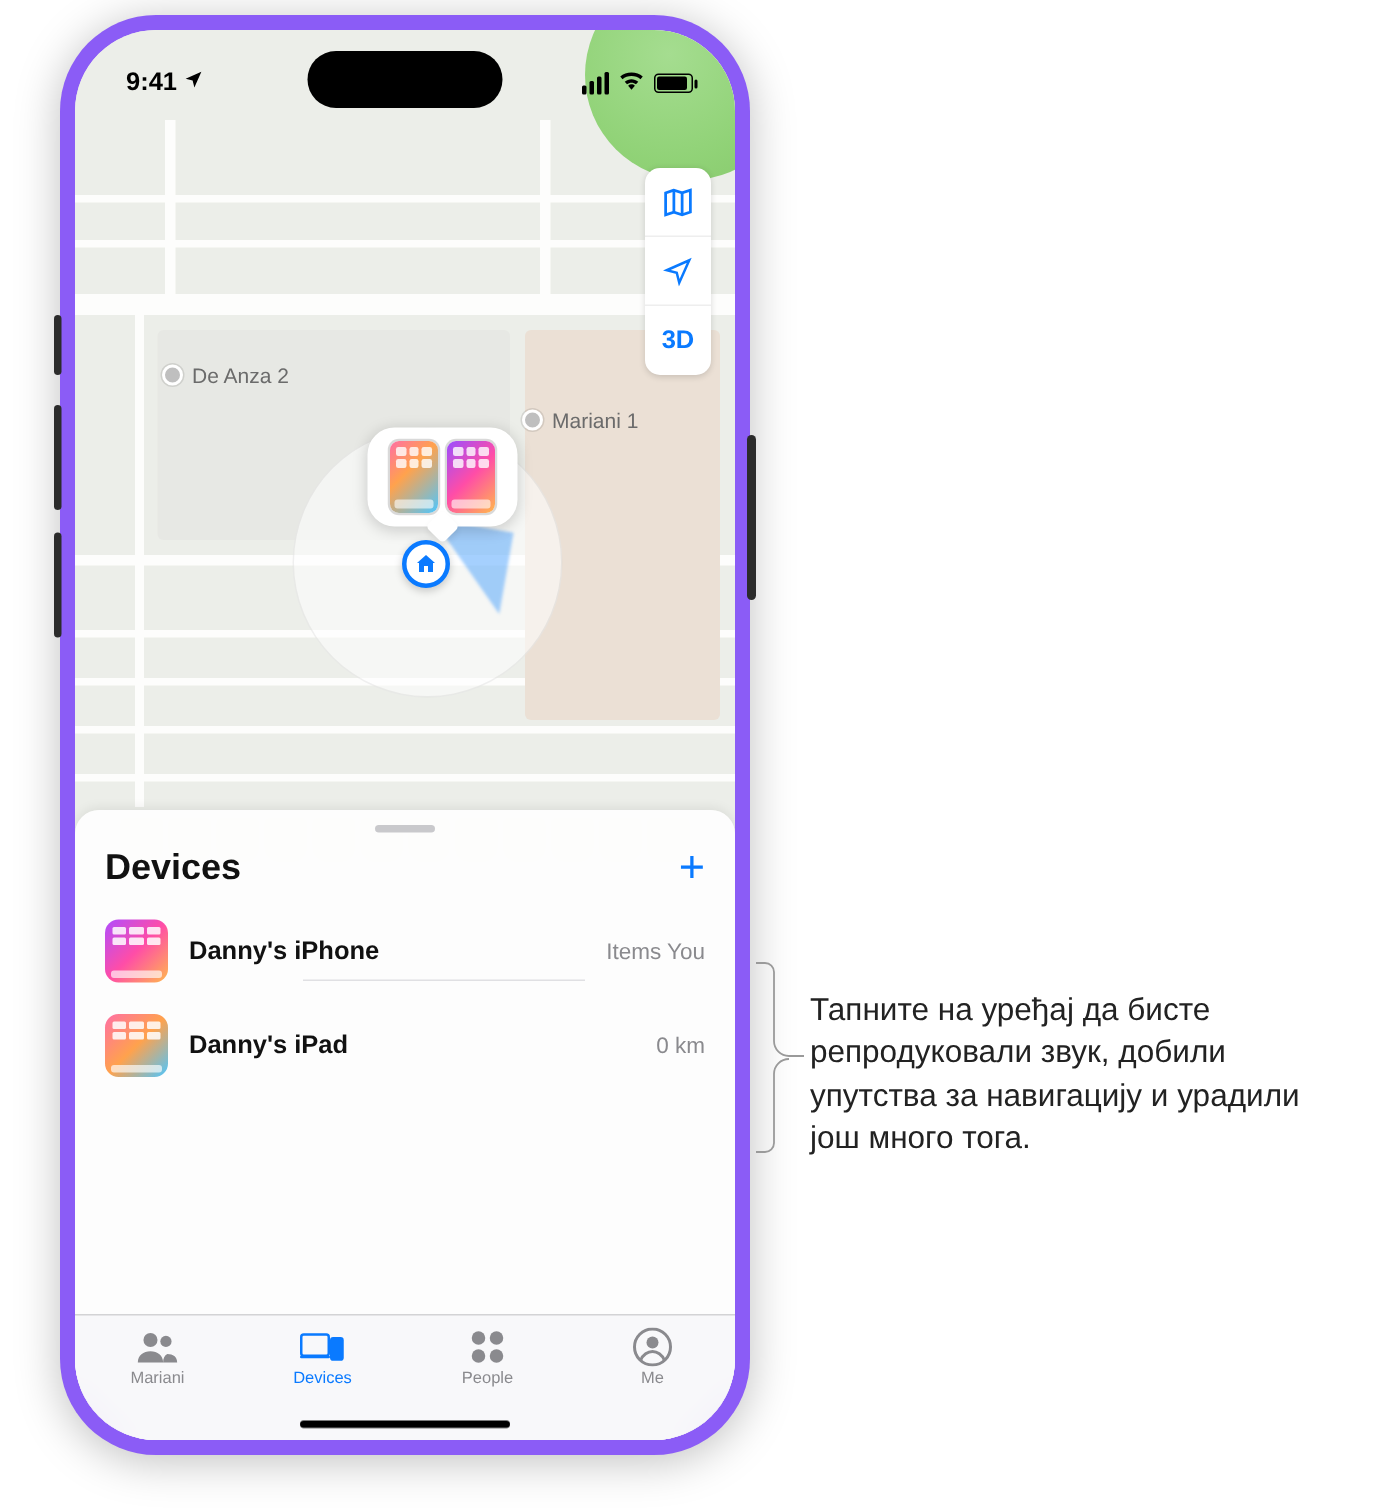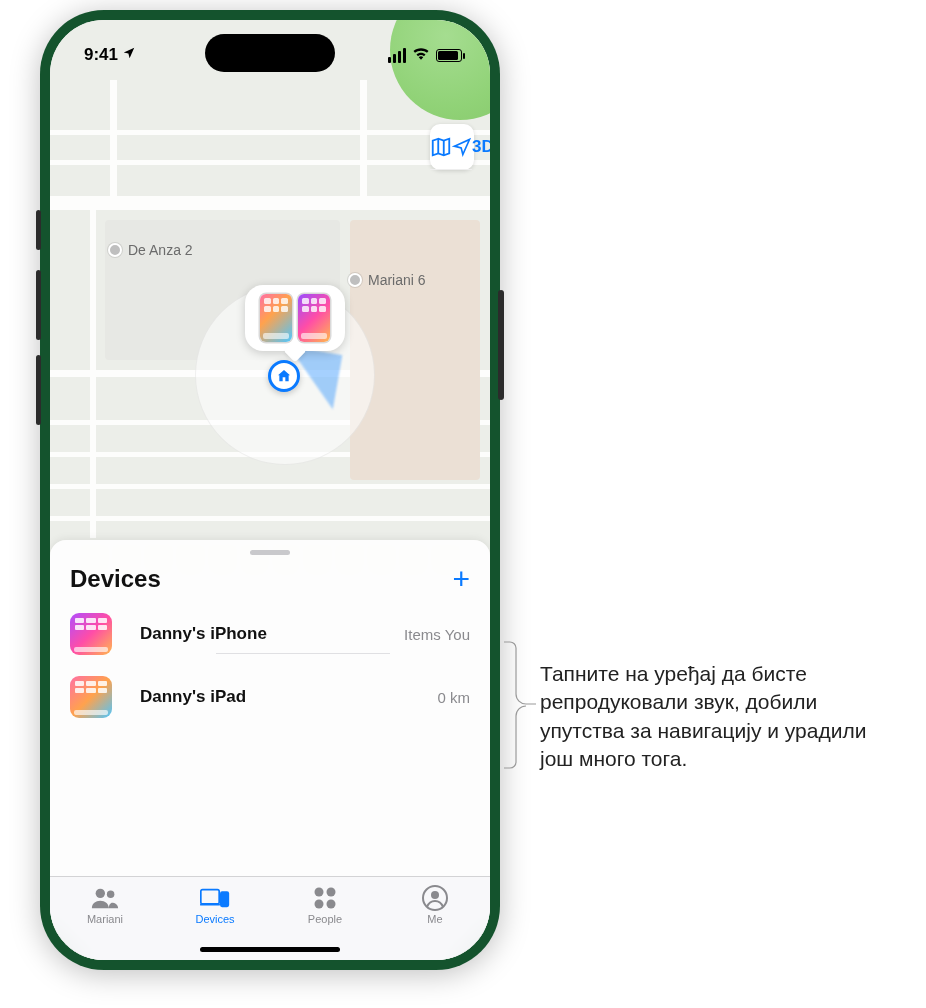--- a/index.html
+++ b/index.html
@@ -16,21 +16,21 @@
     top: 10px;
     width: 460px;
     height: 970px;
   }
   
   .phone {
     position: relative;
     width: 460px;
     height: 960px;
     border-radius: 64px;
-    background: #14532d;
+    background: #8b5cf6;
     padding: 10px;
     box-shadow: 0 4px 30px rgba(0,0,0,0.25);
   }
   .phone-side-btn {
     position: absolute;
     background: #2b2b2b;
     border-radius: 3px;
   }
   .btn-right1 { right: -4px; top: 280px; width: 6px; height: 110px; }
   .btn-left1 { left: -4px; top: 200px; width: 5px; height: 40px; }
@@ -144,23 +144,23 @@
     width:32px; height:48px; border-radius:6px; position:relative; overflow:hidden;
     box-shadow: 0 0 0 1.5px rgba(0,0,0,0.15);
   }
   .mini-device.ipad { background: linear-gradient(135deg,#ff6fa5 0%, #ffa24d 40%, #4dc6ff 100%); }
   .mini-device.iphone { background: linear-gradient(135deg,#9a4dff 0%, #ff4da7 50%, #ffb84d 100%); }
   .mini-device .apps { position:absolute; inset:4px; display:grid; grid-template-columns:repeat(3,1fr); grid-auto-rows:6px; gap:2px;}
   .mini-device .apps span{ background:rgba(255,255,255,0.8); border-radius:1.5px;}
   .mini-device .dock { position:absolute; left:3px; right:3px; bottom:3px; height:6px; background:rgba(255,255,255,0.6); border-radius:2px;}
   
   .map-controls {
-    position:absolute; top:104px; right:16px; width:44px;
+    position:absolute; top:92px; right:16px; width:44px;
     background:#fff; border-radius:10px; box-shadow:0 1px 4px rgba(0,0,0,0.15);
-    display:flex; z-index:30;text-align:right;
+    display:flex; flex-direction:column; z-index:30;text-align:right;
   }
   .map-ctrl {
     height:46px; display:flex; align-items:center; justify-content:center;
     color:#0a7aff; font-weight:600; font-size:17px;
     border-bottom:1px solid #eee;
   }
   .map-ctrl:last-child{ border-bottom:none; }
   
   .sheet {
     position:absolute; left:0; right:0; bottom:0; height:420px;
@@ -180,21 +180,21 @@
   .device-row + .device-row { border-top: 0.5px solid rgba(0,0,0,0); }
   .device-thumb {
     width:42px; height:42px; border-radius:9px; position:relative; overflow:hidden;
     background:#eee; flex:none;
   }
   .device-thumb.iphone { background:linear-gradient(135deg,#b04dff,#ff4da7,#ffb84d);}
   .device-thumb.ipad { background:linear-gradient(135deg,#ff6fa5,#ffa24d,#4dc6ff);}
   .device-thumb .apps{position:absolute; inset:5px 5px 10px; display:grid; grid-template-columns:repeat(3,1fr); grid-auto-rows:5px; gap:2px;}
   .device-thumb .apps span{background:rgba(255,255,255,0.85); border-radius:1px;}
   .device-thumb .dock{position:absolute; left:4px; right:4px; bottom:3px; height:5px; background:rgba(255,255,255,0.65); border-radius:2px;}
-  .device-info { flex:1; display:flex; flex-direction:column; position:relative;margin-left:14px;}
+  .device-info { flex:1; display:flex; flex-direction:column; position:relative;}
   .device-name { font-size:17px; font-weight:600; color:#111;}
   .device-sub { font-size:14px; color:#8a8a8e;}
   .device-meta { font-size:15px; color:#8a8a8e;}
   .row-divider{ position:absolute; left:76px; right:0; bottom:-10px; height:0.7px; background:#e0e0e3;}
   
   .tabbar {
     position:absolute; left:0; right:0; bottom:0; height:84px;
     background: rgba(248,248,250,0.94);
     border-top: 0.6px solid rgba(0,0,0,0.15);
     display:flex; justify-content:space-around; align-items:flex-start;
@@ -291,21 +291,21 @@
             <span></span>
             <span></span>
         </div>
 
         <div class="map-label" style="left:58px; top:222px;">
           <span class="map-poi-dot"></span>
           <span>De Anza 2</span>
         </div>
         <div class="map-label" style="left:298px; top:252px;">
           <span class="map-poi-dot"></span>
-          <span>Mariani 6</span>
+          <span>Mariani 1</span>
         </div>
 
         <div class="accuracy-ring"></div>
         <div class="heading-cone"></div>
 
         <div class="device-bubble">
           <div class="mini-device ipad">
             <div class="apps">
                 <span></span>
                 <span></span>

